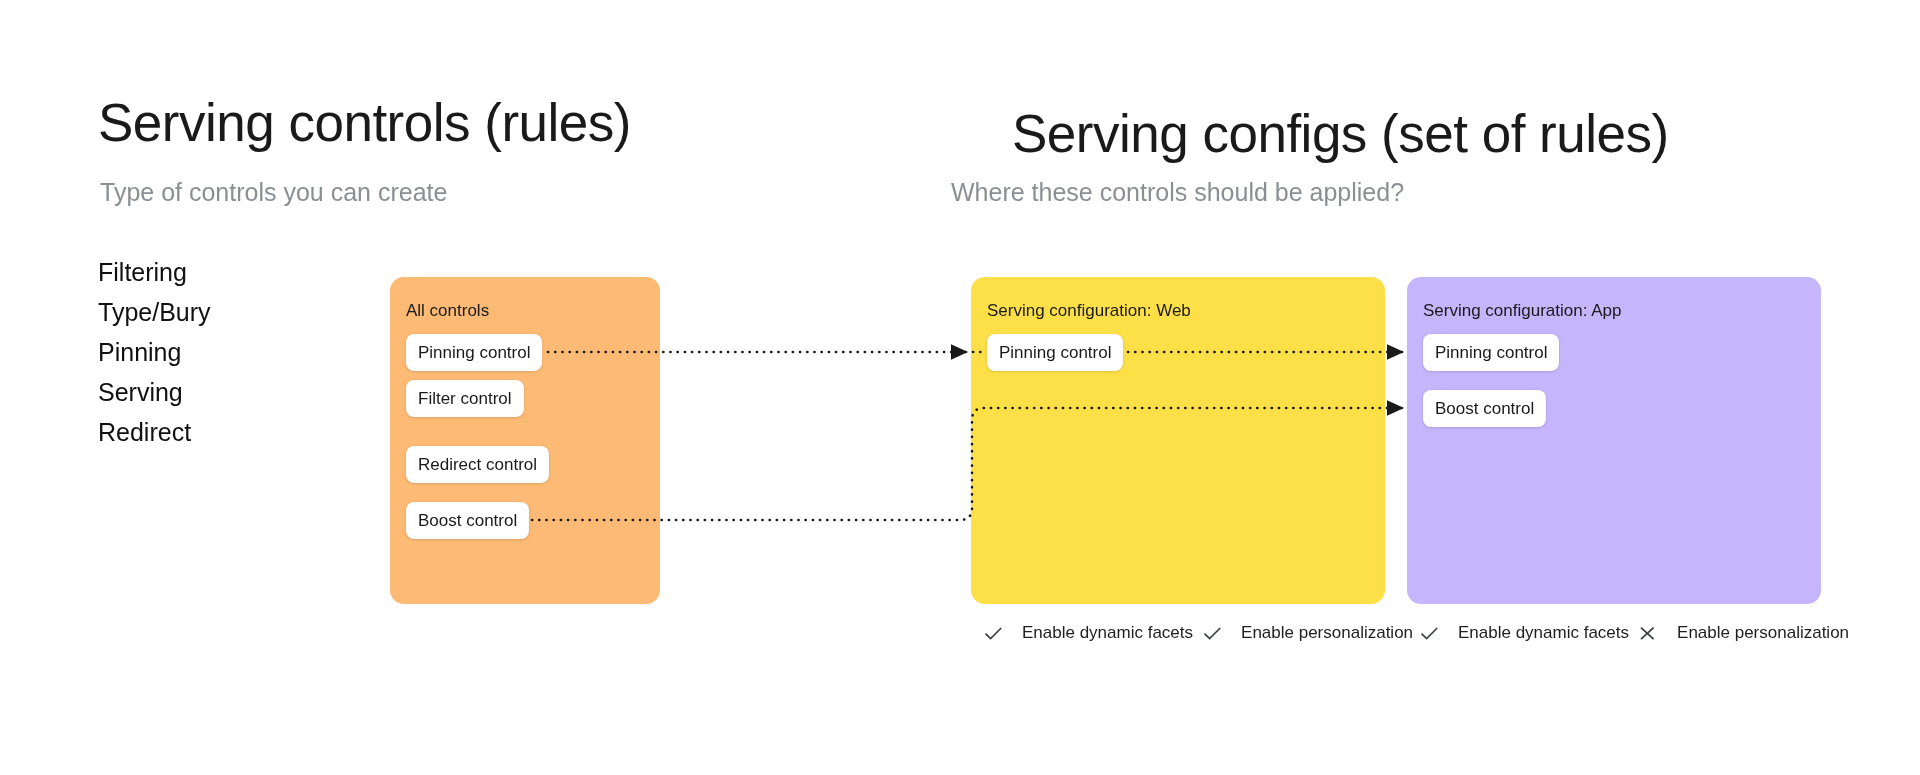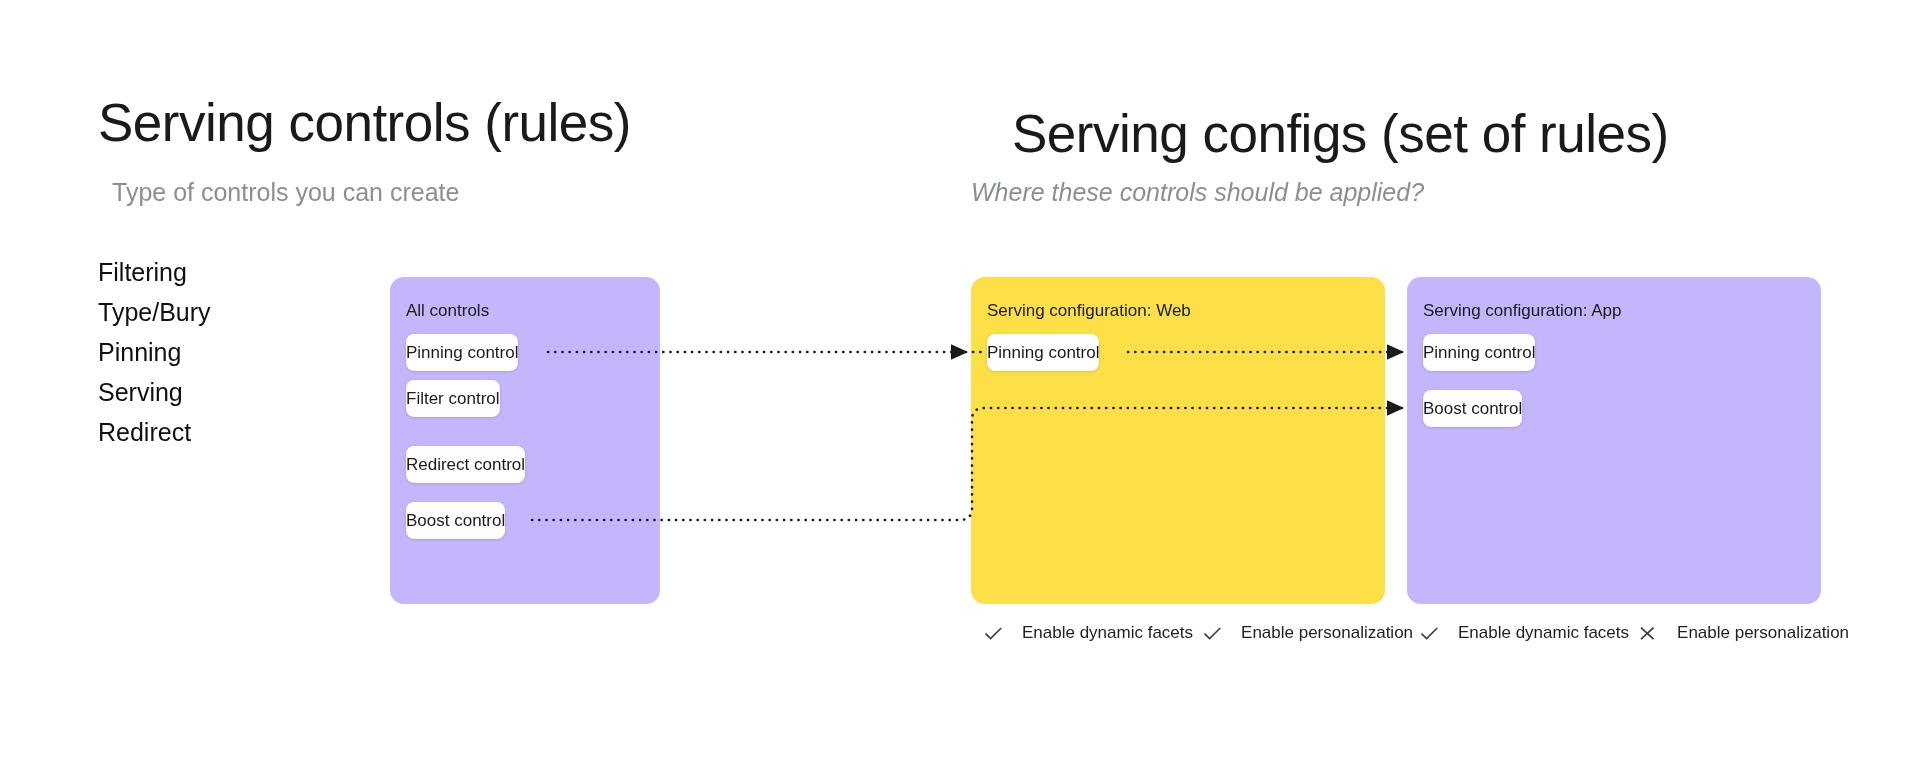--- a/index.html
+++ b/index.html
@@ -36,23 +36,23 @@
   .subheading {
     position: absolute;
     font-size: 25px;
     font-weight: 400;
     color: #8a8f94;
     white-space: nowrap;
     line-height: 1;
   }
 
   #heading-left  { left: 98px;  top: 96px; }
-  #sub-left      { left: 112px;  top: 180px; }
+  #sub-left      { left: 100px;  top: 180px; }
   #heading-right { left: 1012px; top: 96px; margin-top: 11px; }
-  #sub-right     { left: 971px; top: 180px; font-style: italic; }
+  #sub-right     { left: 951px; top: 180px; }
 
   
   .control-types {
     position: absolute;
     left: 98px;
     top: 252px;
     display: flex;
     flex-direction: column;
   }
   .control-type-item {
@@ -71,21 +71,21 @@
   .panel-title {
     position: absolute;
     font-size: 17px;
     color: #1a1a1a;
     white-space: nowrap;
     line-height: 1;
   }
 
   #panel-all-controls {
     left: 390px; top: 277px; width: 270px; height: 327px;
-    background: #c4b5fd;
+    background: #fdba74;
   }
   #panel-web {
     left: 971px; top: 277px; width: 414px; height: 327px;
     background: #fde047;
   }
   #panel-app {
     left: 1407px; top: 277px; width: 414px; height: 327px;
     background: #c4b5fd;
   }
 
@@ -95,21 +95,21 @@
   
   .chip {
     position: absolute;
     background: #ffffff;
     border-radius: 8px;
     box-shadow: 0 1px 3px rgba(0,0,0,0.13), 0 0 1px rgba(0,0,0,0.10);
     font-size: 17px;
     color: #1a1a1a;
     display: flex;
     align-items: center;
-    padding: 0 0;
+    padding: 0 12px;
     height: 37px;
     white-space: nowrap;
     box-sizing: border-box;
   }
 
   
   #chip-all-0 { left: 16px; top: 57px; }
   #chip-all-1 { left: 16px; top: 103px; }
   #chip-all-2 { left: 16px; top: 169px; }
   #chip-all-3 { left: 16px; top: 225px; }

